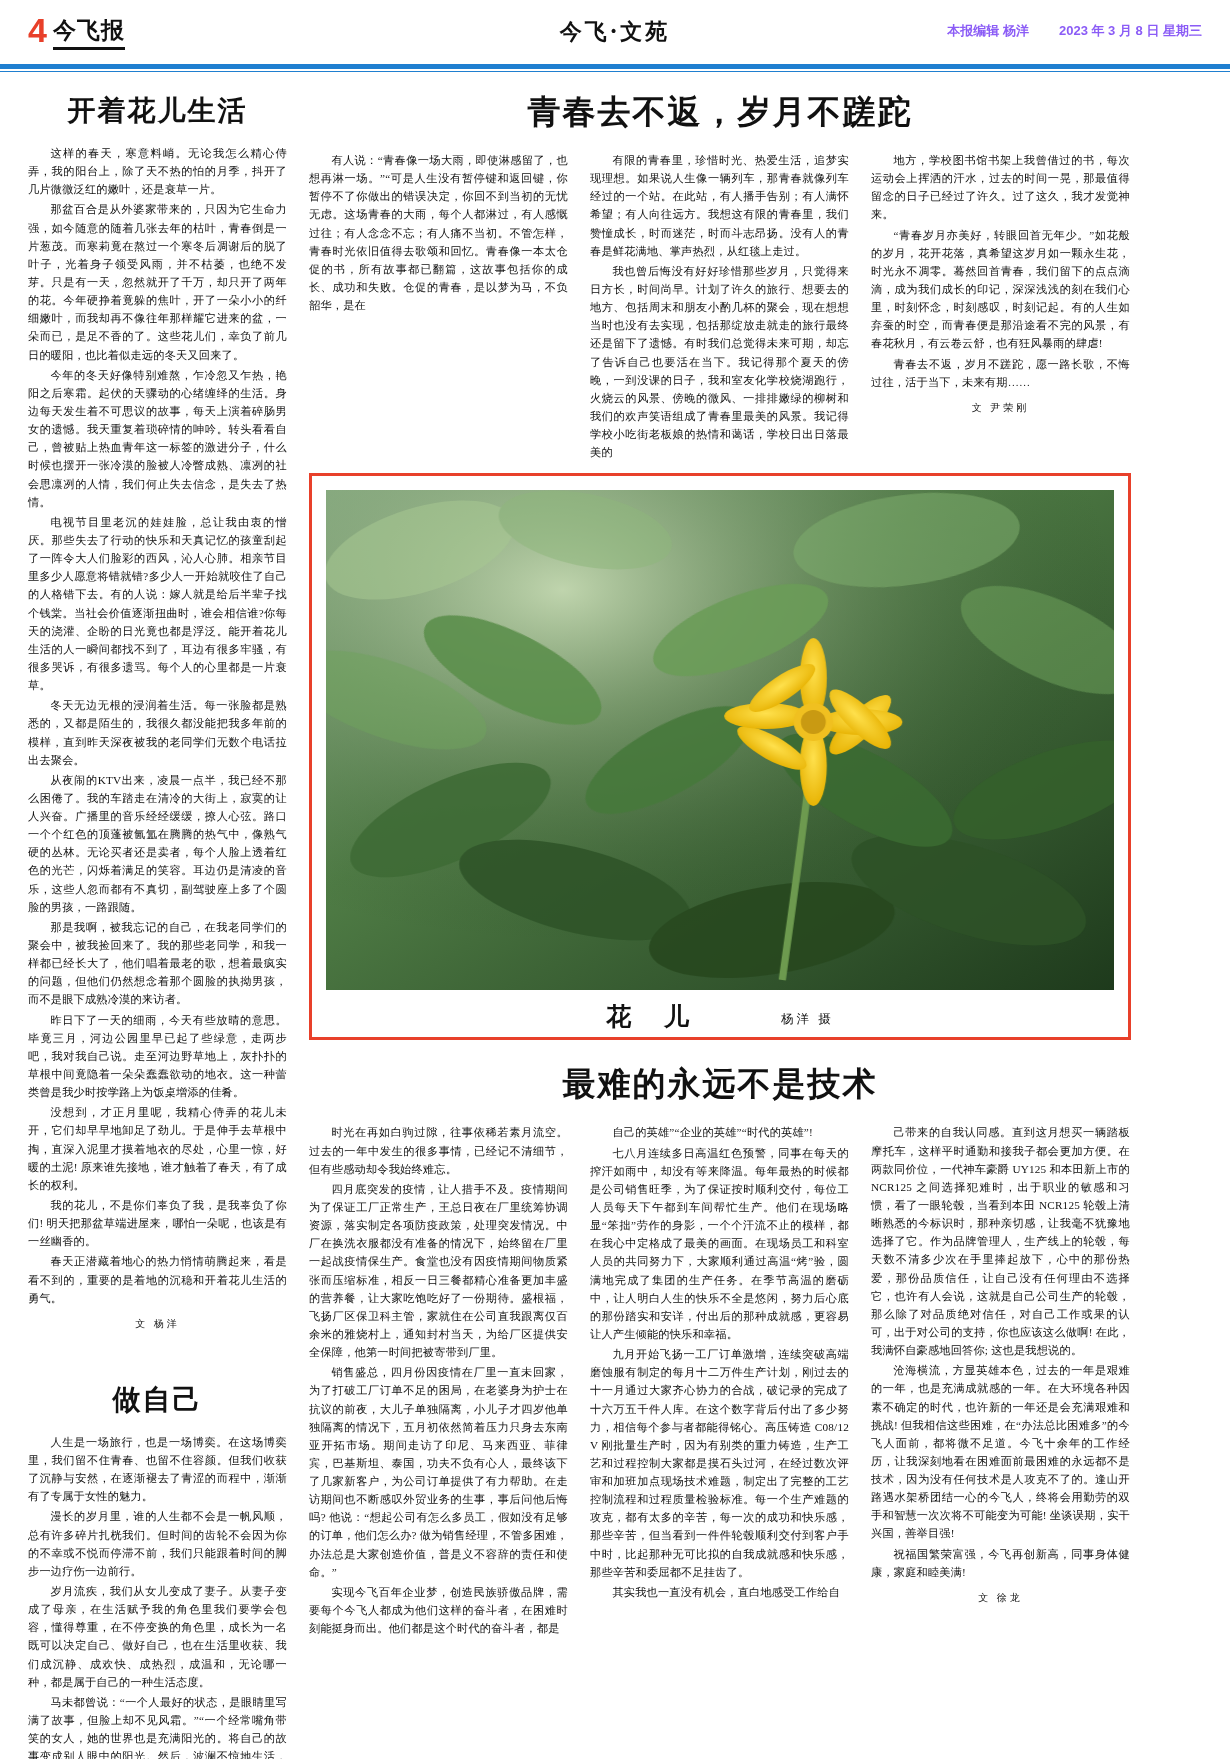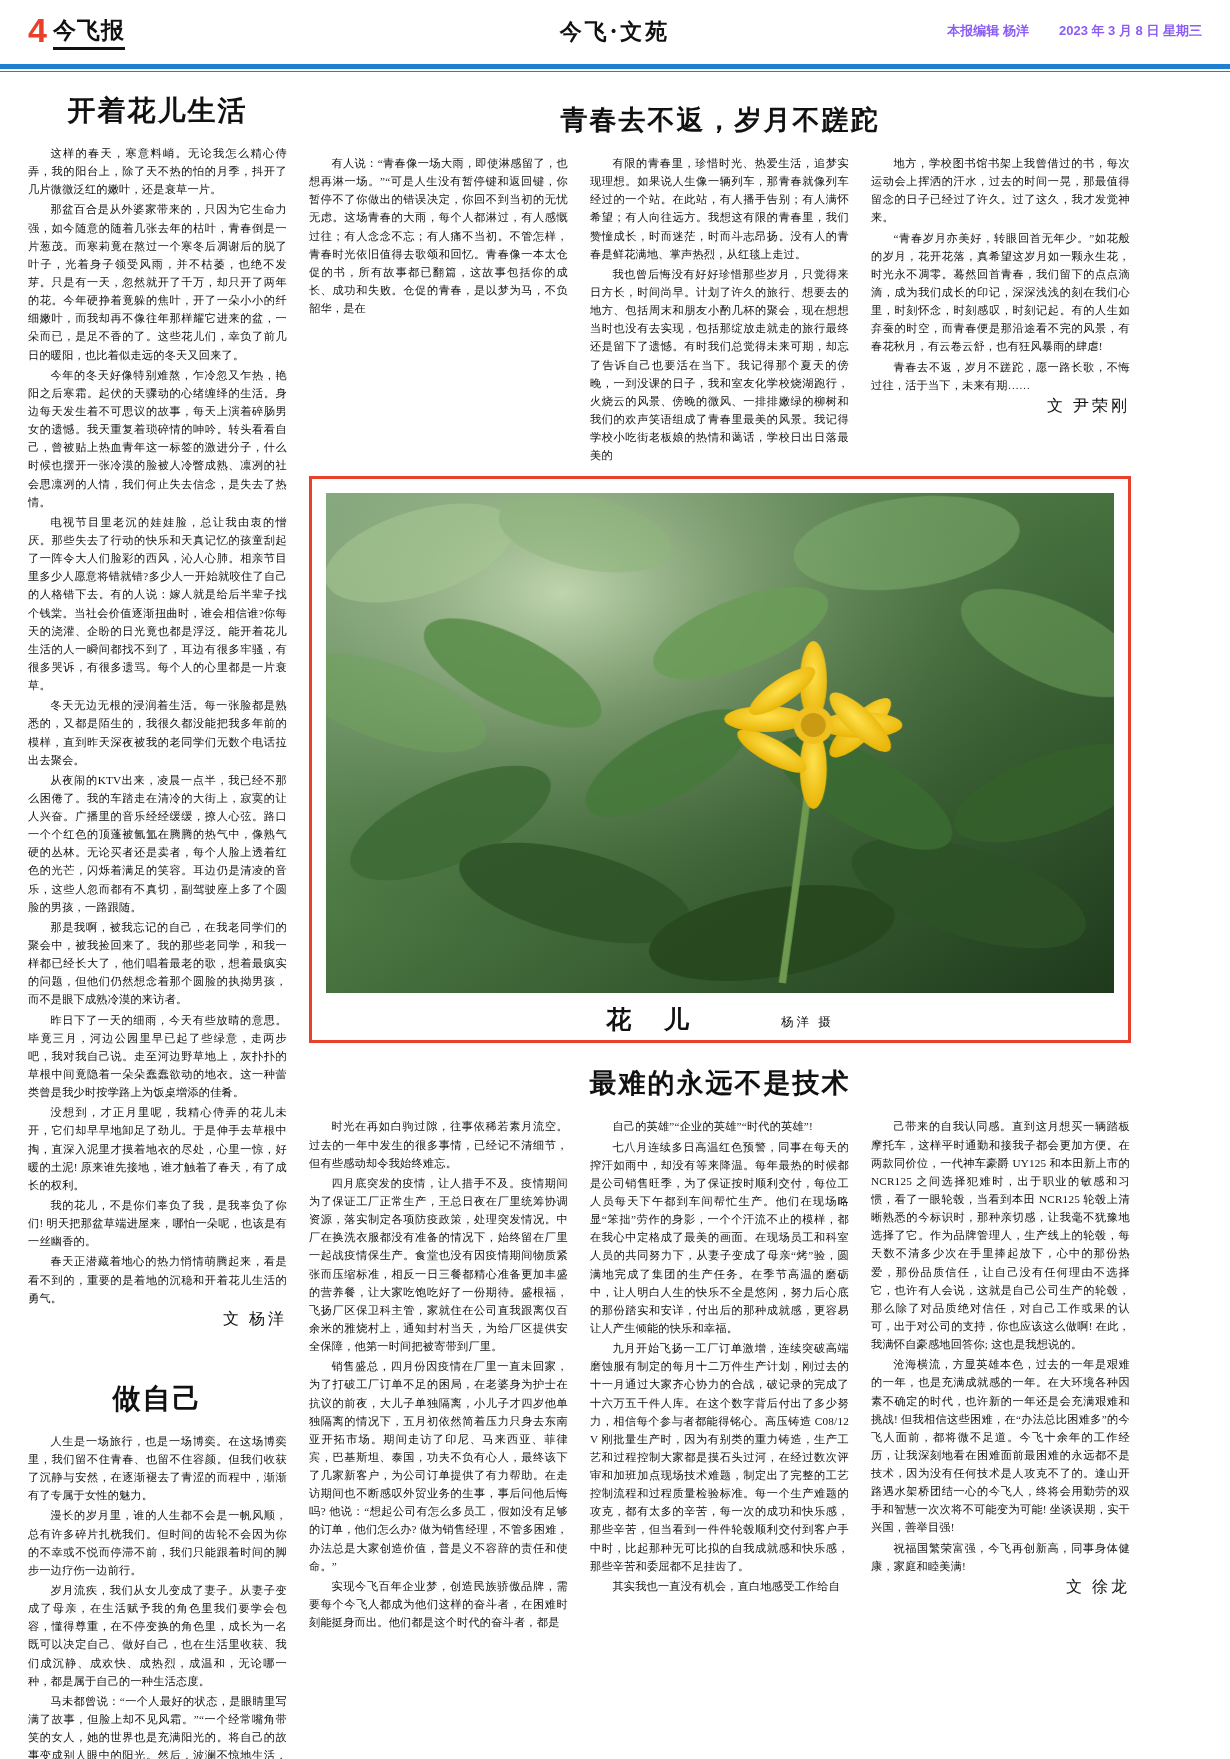--- a/index.html
+++ b/index.html
@@ -89,33 +89,33 @@
   p.body{
     font-size:11.2px;
     line-height:1.62;
     text-align:justify;
     text-justify:inter-ideograph;
     margin:0 0 2px 0;
     text-indent:2em;
     letter-spacing:0.2px;
   }
   p.sign{
-    font-size:16px;
-    text-align:right;
-    margin:2px 0 0 0;
+    font-size:10px;
+    text-align:center;
+    margin:10px 0 0 0;
     letter-spacing:3px;
   }
 
   
   .span-head{
     text-align:center;
-    font-size:27px;
+    font-size:33px;
     font-weight:bold;
     letter-spacing:2px;
-    margin:16px 0 16px 0;
+    margin:4px 0 16px 0;
     font-family:"DejaVu Serif",serif;
   }
   .three{
     display:flex;
     gap:22px;
   }
   .three .col{width:259px;}
 
   
   .photo-box{
@@ -280,21 +280,21 @@
       <h1 class="span-head" style="margin-top:22px">最难的永远不是技术</h1>
       <div class="three">
         <div class="col">
           <p class="body">时光在再如白驹过隙，往事依稀若素月流空。过去的一年中发生的很多事情，已经记不清细节，但有些感动却令我始终难忘。</p>
           <p class="body">四月底突发的疫情，让人措手不及。疫情期间为了保证工厂正常生产，王总日夜在厂里统筹协调资源，落实制定各项防疫政策，处理突发情况。中厂在换洗衣服都没有准备的情况下，始终留在厂里一起战疫情保生产。食堂也没有因疫情期间物质紧张而压缩标准，相反一日三餐都精心准备更加丰盛的营养餐，让大家吃饱吃好了一份期待。盛根福，飞扬厂区保卫科主管，家就住在公司直我跟离仅百余米的雅烧村上，通知封村当天，为给厂区提供安全保障，他第一时间把被寄带到厂里。</p>
           <p class="body">销售盛总，四月份因疫情在厂里一直未回家，为了打破工厂订单不足的困局，在老婆身为护士在抗议的前夜，大儿子单独隔离，小儿子才四岁他单独隔离的情况下，五月初依然简着压力只身去东南亚开拓市场。期间走访了印尼、马来西亚、菲律宾，巴基斯坦、泰国，功夫不负有心人，最终该下了几家新客户，为公司订单提供了有力帮助。在走访期间也不断感叹外贸业务的生事，事后问他后悔吗? 他说：“想起公司有怎么多员工，假如没有足够的订单，他们怎么办? 做为销售经理，不管多困难，办法总是大家创造价值，普是义不容辞的责任和使命。”</p>
           <p class="body">实现今飞百年企业梦，创造民族骄傲品牌，需要每个今飞人都成为他们这样的奋斗者，在困难时刻能挺身而出。他们都是这个时代的奋斗者，都是</p>
         </div>
         <div class="col">
           <p class="body">自己的英雄”“企业的英雄”“时代的英雄”!</p>
-          <p class="body">七八月连续多日高温红色预警，同事在每天的搾汗如雨中，却没有等来降温。每年最热的时候都是公司销售旺季，为了保证按时顺利交付，每位工人员每天下午都到车间帮忙生产。他们在现场略显“笨拙”劳作的身影，一个个汗流不止的模样，都在我心中定格成了最美的画面。在现场员工和科室人员的共同努力下，从妻子变成了母亲“烤”验，圆满地完成了集团的生产任务。在季节高温的磨砺中，让人明白人生的快乐不全是悠闲，努力后心底的那份踏实和安详，付出后的那种成就感，更容易让人产生倾能的快乐和幸福。</p>
+          <p class="body">七八月连续多日高温红色预警，同事在每天的搾汗如雨中，却没有等来降温。每年最热的时候都是公司销售旺季，为了保证按时顺利交付，每位工人员每天下午都到车间帮忙生产。他们在现场略显“笨拙”劳作的身影，一个个汗流不止的模样，都在我心中定格成了最美的画面。在现场员工和科室人员的共同努力下，大家顺利通过高温“烤”验，圆满地完成了集团的生产任务。在季节高温的磨砺中，让人明白人生的快乐不全是悠闲，努力后心底的那份踏实和安详，付出后的那种成就感，更容易让人产生倾能的快乐和幸福。</p>
           <p class="body">九月开始飞扬一工厂订单激增，连续突破高端磨蚀服有制定的每月十二万件生产计划，刚过去的十一月通过大家齐心协力的合战，破记录的完成了十六万五千件人库。在这个数字背后付出了多少努力，相信每个参与者都能得铭心。高压铸造 C08/12 V 刚批量生产时，因为有别类的重力铸造，生产工艺和过程控制大家都是摸石头过河，在经过数次评审和加班加点现场技术难题，制定出了完整的工艺控制流程和过程质量检验标准。每一个生产难题的攻克，都有太多的辛苦，每一次的成功和快乐感，那些辛苦，但当看到一件件轮毂顺利交付到客户手中时，比起那种无可比拟的自我成就感和快乐感，那些辛苦和委屈都不足挂齿了。</p>
           <p class="body">其实我也一直没有机会，直白地感受工作给自</p>
         </div>
         <div class="col">
           <p class="body">己带来的自我认同感。直到这月想买一辆踏板摩托车，这样平时通勤和接我子都会更加方便。在两款同价位，一代神车豪爵 UY125 和本田新上市的 NCR125 之间选择犯难时，出于职业的敏感和习惯，看了一眼轮毂，当看到本田 NCR125 轮毂上清晰熟悉的今标识时，那种亲切感，让我毫不犹豫地选择了它。作为品牌管理人，生产线上的轮毂，每天数不清多少次在手里捧起放下，心中的那份热爱，那份品质信任，让自己没有任何理由不选择它，也许有人会说，这就是自己公司生产的轮毂，那么除了对品质绝对信任，对自己工作或果的认可，出于对公司的支持，你也应该这么做啊! 在此，我满怀自豪感地回答你; 这也是我想说的。</p>
           <p class="body">沧海横流，方显英雄本色，过去的一年是艰难的一年，也是充满成就感的一年。在大环境各种因素不确定的时代，也许新的一年还是会充满艰难和挑战! 但我相信这些困难，在“办法总比困难多”的今飞人面前，都将微不足道。今飞十余年的工作经历，让我深刻地看在困难面前最困难的永远都不是技术，因为没有任何技术是人攻克不了的。逢山开路遇水架桥团结一心的今飞人，终将会用勤劳的双手和智慧一次次将不可能变为可能! 坐谈误期，实干兴国，善举目强!</p>
           <p class="body">祝福国繁荣富强，今飞再创新高，同事身体健康，家庭和睦美满!</p>
           <p class="sign">文 徐龙</p>
         </div>
       </div>

